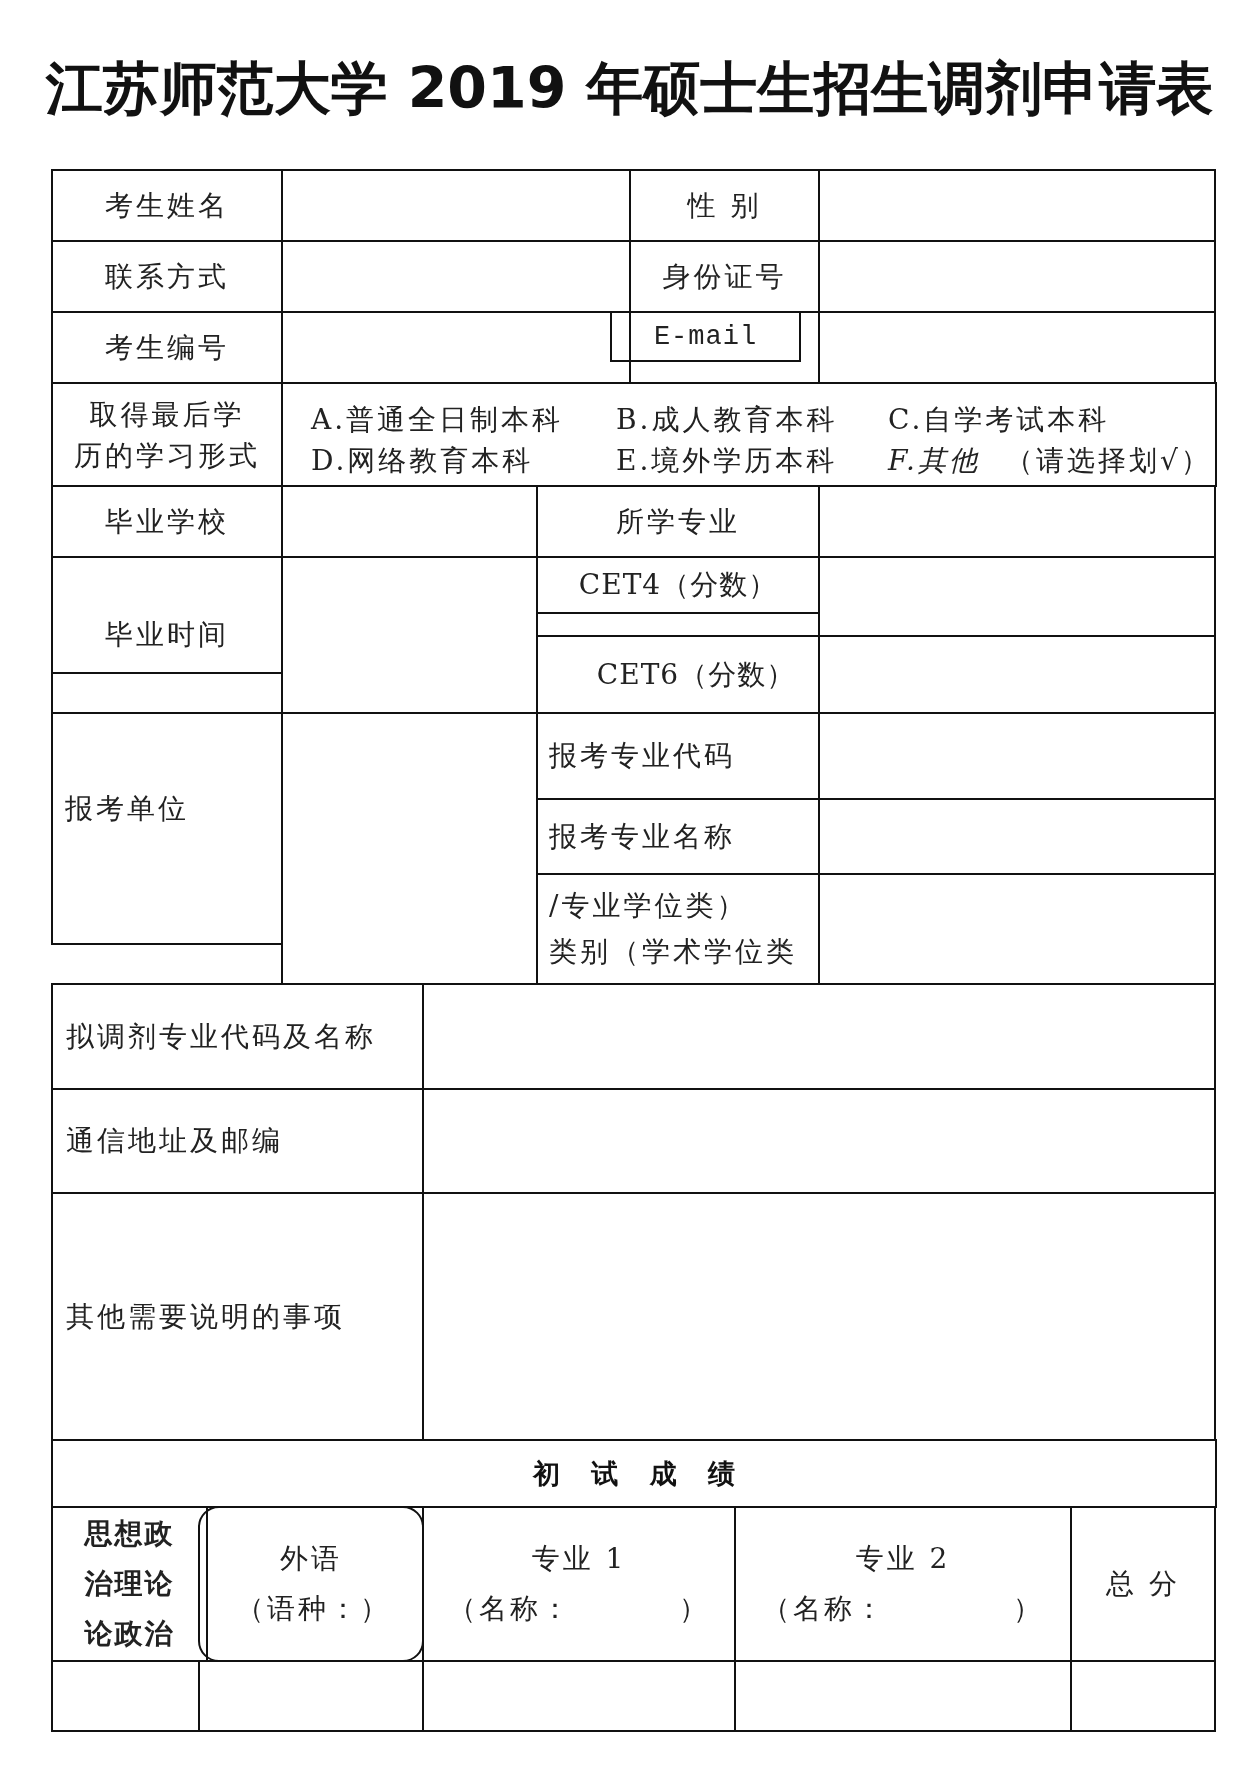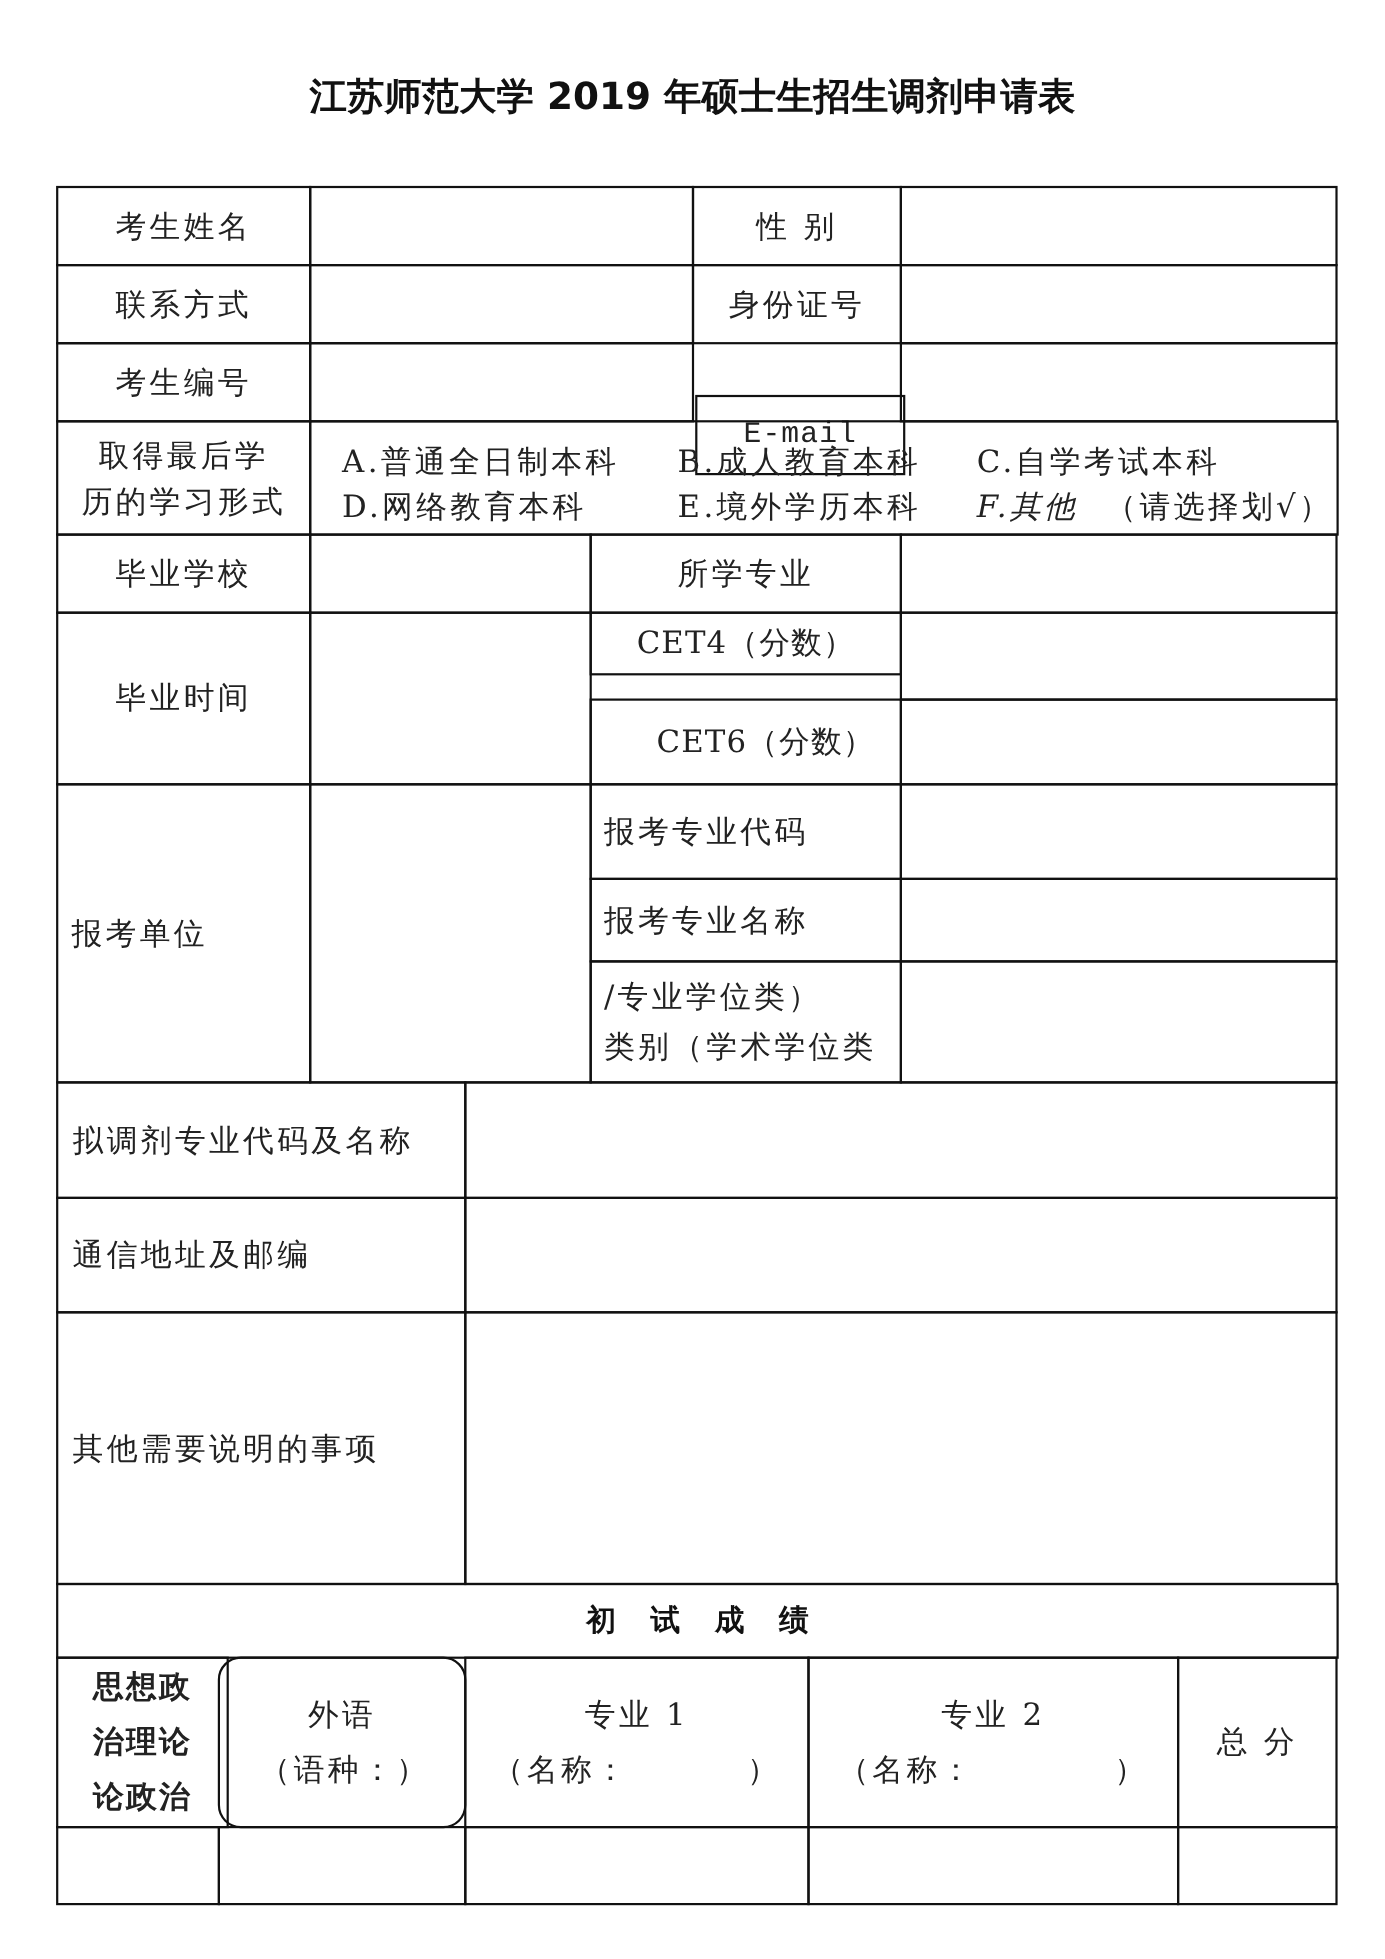--- a/index.html
+++ b/index.html
@@ -14,21 +14,21 @@
     }
     .title {
       position: absolute;
       left: 0; top: 58px;
       width: 1259px; height: 60px;
       line-height: 60px;
       text-align: center;
       margin: 0;
       font-family: "DejaVu Sans", "Liberation Sans", sans-serif;
       font-weight: bold;
-      font-size: 34px;
+      font-size: 57px;
       color: #111111;
       letter-spacing: 0px;
     }
     .cell {
       position: absolute;
       box-sizing: border-box;
       border: 2px solid #111111;
       display: flex;
       align-items: center;
       justify-content: center;
@@ -79,21 +79,21 @@
   <div class="cell" style="left:629px;top:169px;width:191px;height:73px;">性 别</div>
   <div class="cell" style="left:818px;top:169px;width:398px;height:73px;"></div>
 
   <div class="cell" style="left:51px;top:240px;width:232px;height:73px;">联系方式</div>
   <div class="cell" style="left:281px;top:240px;width:350px;height:73px;"></div>
   <div class="cell" style="left:629px;top:240px;width:191px;height:73px;">身份证号</div>
   <div class="cell" style="left:818px;top:240px;width:398px;height:73px;"></div>
 
   <div class="cell" style="left:51px;top:311px;width:232px;height:73px;">考生编号</div>
   <div class="cell" style="left:281px;top:311px;width:350px;height:73px;"></div>
-  <div class="cell lbl-mono" style="left:632px;top:311px;width:191px;height:73px;font-size:27px;margin-top:48px;">E-mail</div>
+  <div class="cell lbl-mono" style="left:610px;top:311px;width:191px;height:51px;font-size:27px;">E-mail</div>
   <div class="cell" style="left:818px;top:311px;width:398px;height:73px;"></div>
 
   <div class="cell stack lh41" style="left:51px;top:382px;width:232px;height:105px;">
     <span class="line">取得最后学</span>
     <span class="line">历的学习形式</span>
   </div>
   <div class="cell" style="left:281px;top:382px;width:936px;height:105px;display:block;">
     <span class="opt" style="left:28px;top:19px;">A.普通全日制本科</span>
     <span class="opt" style="left:333px;top:19px;">B.成人教育本科</span>
     <span class="opt" style="left:605px;top:19px;">C.自学考试本科</span>
@@ -108,21 +108,21 @@
   <div class="cell" style="left:536px;top:485px;width:284px;height:73px;">所学专业</div>
   <div class="cell" style="left:818px;top:485px;width:398px;height:73px;"></div>
 
   <div class="cell" style="left:51px;top:556px;width:232px;height:158px;">毕业时间</div>
   <div class="cell" style="left:281px;top:556px;width:257px;height:158px;"></div>
   <div class="cell" style="left:536px;top:556px;width:284px;height:58px;letter-spacing:1px;">CET4（分数）</div>
   <div class="cell" style="left:818px;top:556px;width:398px;height:81px;"></div>
   <div class="cell" style="left:536px;top:635px;width:284px;height:79px;letter-spacing:1px;padding-left:36px;">CET6（分数）</div>
   <div class="cell" style="left:818px;top:635px;width:398px;height:79px;"></div>
 
-  <div class="cell left" style="left:51px;top:712px;width:232px;height:273px;padding-left:12px;">报考单位</div>
+  <div class="cell left" style="left:51px;top:672px;width:232px;height:273px;padding-left:12px;">报考单位</div>
   <div class="cell" style="left:281px;top:712px;width:257px;height:273px;"></div>
   <div class="cell left" style="left:536px;top:712px;width:284px;height:88px;padding-left:11px;">报考专业代码</div>
   <div class="cell" style="left:818px;top:712px;width:398px;height:88px;"></div>
   <div class="cell left" style="left:536px;top:798px;width:284px;height:77px;padding-left:11px;">报考专业名称</div>
   <div class="cell" style="left:818px;top:798px;width:398px;height:77px;"></div>
   <div class="cell stack left lh46" style="left:536px;top:873px;width:284px;height:112px;padding-left:11px;">
     <span class="line">/专业学位类）</span>
     <span class="line">类别（学术学位类</span>
   </div>
   <div class="cell" style="left:818px;top:873px;width:398px;height:112px;"></div>

